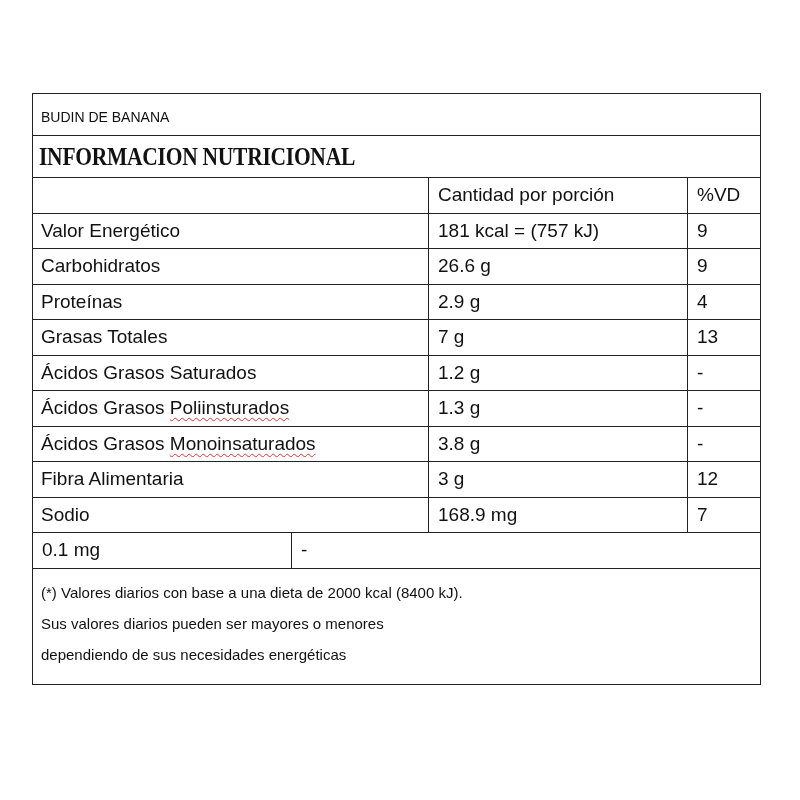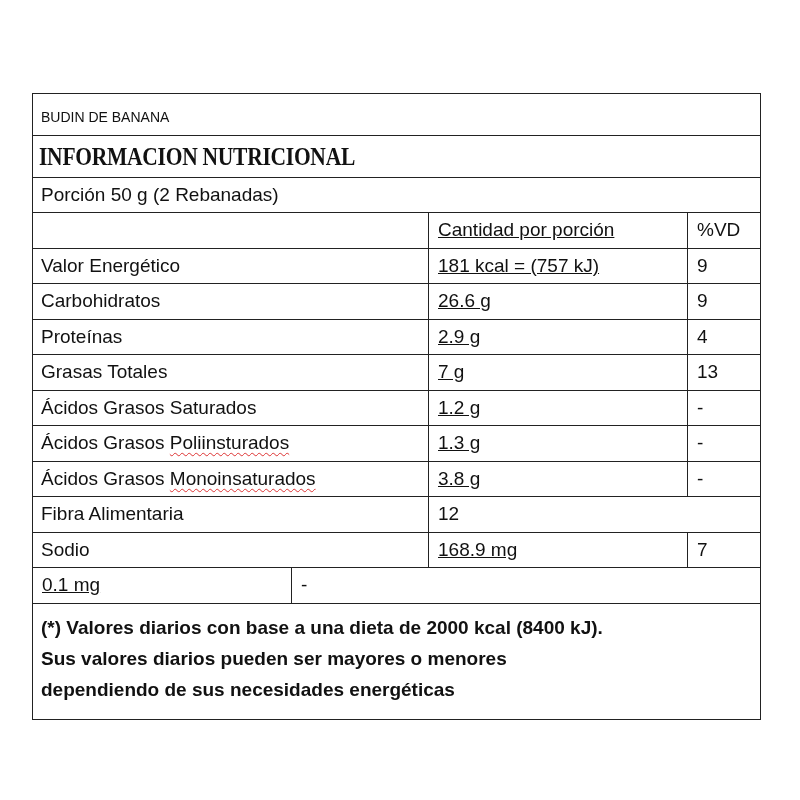--- a/index.html
+++ b/index.html
@@ -5,37 +5,34 @@
   html, body { margin:0; padding:0; background:#ffffff; }
   body { width:800px; height:800px; position:relative; overflow:hidden; font-family:"Liberation Sans", sans-serif; color:#111; }
   .box { position:absolute; left:32px; top:93px; width:729px; border:1.5px solid #222; box-sizing:border-box; }
   .row { border-bottom:1.5px solid #222; box-sizing:border-box; display:flex; align-items:center; }
   .title { height:42px; font-size:14px; padding-left:8px; padding-top:4px; }
   .heading { height:42px; font-size:25px; font-weight:bold; padding-left:6px; letter-spacing:-0.3px; transform-origin:left;font-family:Liberation Serif, serif; }
   .heading span { display:inline-block; transform:scaleX(0.86); transform-origin:left center; font-weight:900; }
   .portion { height:35px; font-size:19px; padding-left:8px; }
   .grid-row { height:35.5px; font-size:19px; display:flex; border-bottom:1.5px solid #222; box-sizing:border-box; }
   .grid-row .c1 { width:396px; padding-left:8px; border-right:1.5px solid #222; display:flex; align-items:center; box-sizing:border-box; }
-  .grid-row .c2 { width:259px; padding-left:9px; border-right:1.5px solid #222; display:flex; align-items:center; box-sizing:border-box;text-decoration:underline; }
+  .grid-row .c2 { width:259px; padding-left:9px; border-right:1.5px solid #222; display:flex; align-items:center; box-sizing:border-box; }
   .grid-row .c3 { flex:1; padding-left:9px; display:flex; align-items:center; box-sizing:border-box; }
   .squig { text-decoration:underline wavy #d33; text-decoration-thickness:1px; text-underline-offset:3px; }
-  .footer { font-size:19px; padding:8px 8px 14px 8px; line-height:31px;font-weight:bold; }
+  .footer { font-size:15px; padding:8px 8px 14px 8px; line-height:31px; }
 </style>
 </head>
 <body>
 
 <div class="box">
   <div class="row title">
       <span>BUDIN DE BANANA</span>
     </div>
   <div class="row heading">
       <span>INFORMACION NUTRICIONAL</span>
-    </div>
-  <div class="row portion">
-      <span>Porción 50 g (2 Rebanadas)</span>
     </div>
 
   <div class="grid-row">
     <div class="c1"></div>
     <div class="c2">Cantidad por porción</div>
     <div class="c3">%VD</div>
   </div>
 
   <div class="grid-row">
     <div class="c1">Valor Energético</div>
@@ -73,20 +70,21 @@
   <div class="grid-row">
     <div class="c1">
         <span style="white-space:pre">Ácidos Grasos </span>
         <span class="squig">Monoinsaturados</span>
       </div>
     <div class="c2">3.8 g</div>
     <div class="c3">-</div>
   </div>
   <div class="grid-row">
     <div class="c1">Fibra Alimentaria</div>
+    <div class="c2">3 g</div>
     <div class="c3">12</div>
   </div>
   <div class="grid-row">
     <div class="c1">Sodio</div>
     <div class="c2">168.9 mg</div>
     <div class="c3">7</div>
   </div>
   <div class="grid-row">
     <div class="c2">0.1 mg</div>
     <div class="c3">-</div>

